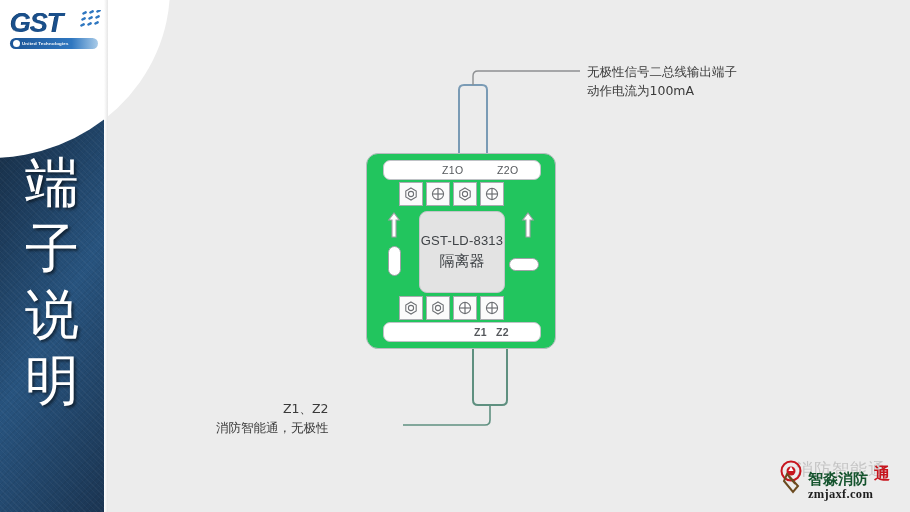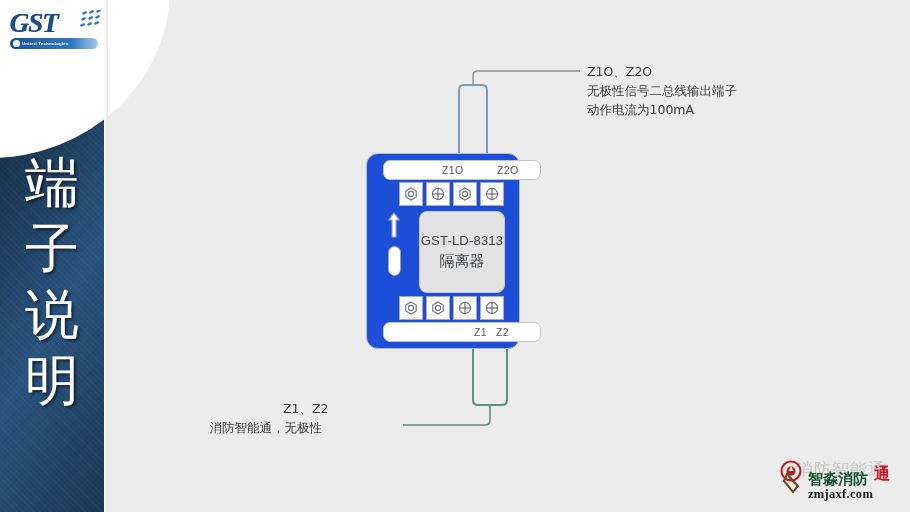--- a/index.html
+++ b/index.html
@@ -49,21 +49,21 @@
     z-index:5;
   }
 
   
   .logo-wrap{
     position:absolute; left:10px; top:8px;
     width:92px; height:44px;
     z-index:6;
   }
   .gst-text{
-    font-family:Liberation Serif, serif;
+    font-family:Liberation Sans, sans-serif;
     font-style: italic;
     font-weight: 800;
     font-size: 27px;
     letter-spacing: -1px;
     color:#1a4f8a;
     -webkit-text-stroke: 0px;
     line-height: 30px;
     text-shadow: 1px 1px 0 #fff, -0.5px -0.5px 0 #12365e;
   }
   .logo-swoosh{
@@ -98,43 +98,43 @@
     line-height:66px;
     letter-spacing:0;
     text-shadow: 2px 2px 3px rgba(0,0,0,.55);
   }
   .vtitle span{ display:block; }
 
   
   .device{
     position:absolute;
     left:366px; top:153px;
-    width:154px; height:196px;
-    background:#1d4ed8;
+    width:190px; height:196px;
+    background:#22c55e;
     border:1.5px solid #b9bcc0;
     border-radius:12px;
     padding-left:15px;
   }
   .term-block{
     position:absolute;
     left:16px; width:158px;
     height:46px;
   }
   .term-block.top{ top:6px; }
   .term-block.bottom{ bottom:6px; }
 
   .label-bar{
     position:absolute; left:0; width:158px; height:20px;
     background:#fff;
     border:1.2px solid #bfc2c6;
     border-radius:7px;
     display:flex; align-items:center;
   }
   .term-block.top .label-bar{ top:0; }
-  .term-block.bottom .label-bar{ bottom:0; }
+  .term-block.bottom .label-bar{ bottom:0;font-weight:bold; }
 
   .label-bar .t{
     position:absolute;
     font-size:10.5px;
     color:#55585c;
     font-family:"Liberation Sans",sans-serif;
     letter-spacing:.4px;
   }
   .tl-1{ left:58px; }
   .tl-2{ left:113px; }
@@ -214,21 +214,21 @@
   
   .anno{
     position:absolute;
     font-family:"DejaVu Sans","Liberation Sans",sans-serif;
     color:#3a3a3a;
     font-size:12.5px;
     line-height:19px;
     white-space:nowrap;
   }
   .anno-top{ left:587px; top:62px; }
-  .anno-bottom{ left:203px; top:399px; text-align:center; }
+  .anno-bottom{ left:203px; top:399px; text-align:right; }
   .anno .l1{ padding-left:0; }
   .anno-bottom .l1{ padding-left:80px; }
 
   
   .wm{
     position:absolute; right:8px; bottom:6px;
     width:124px;height:50px;
   }
   .wm-ghost{
     position:absolute; left:18px; top:2px;
@@ -395,21 +395,20 @@
         </div>
       </div>
       <div class="label-bar">
         <span class="t bl-1">Z1</span>
         <span class="t bl-2">Z2</span>
       </div>
     </div>
   </div>
 
   <div class="anno anno-top">
-    <div class="l1">Z1O、Z2O</div>
     <div>无极性信号二总线输出端子</div>
     <div>动作电流为100mA</div>
   </div>
 
   <div class="anno anno-bottom">
     <div class="l1">Z1、Z2</div>
     <div>消防智能通，无极性</div>
   </div>
 
   <div class="wm">

